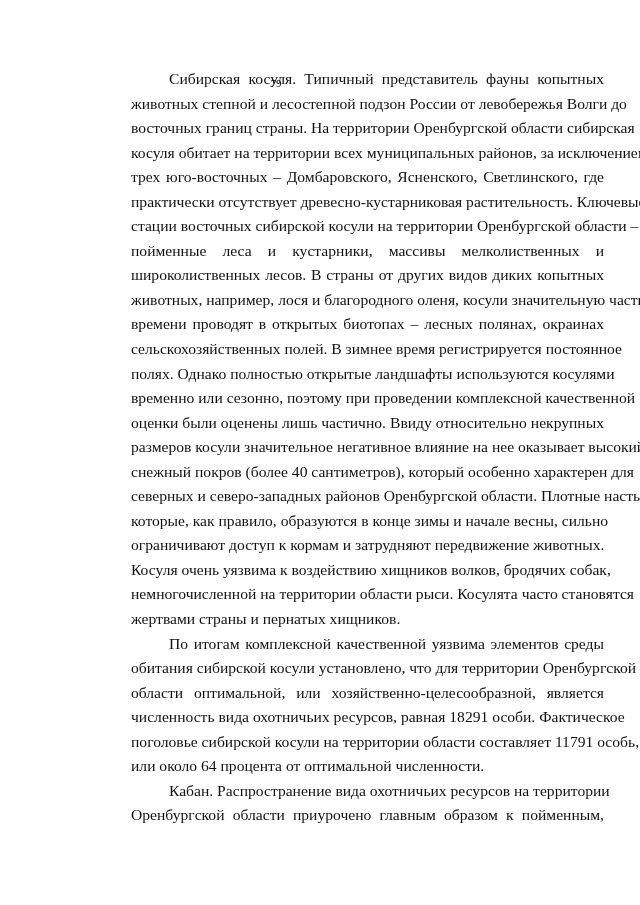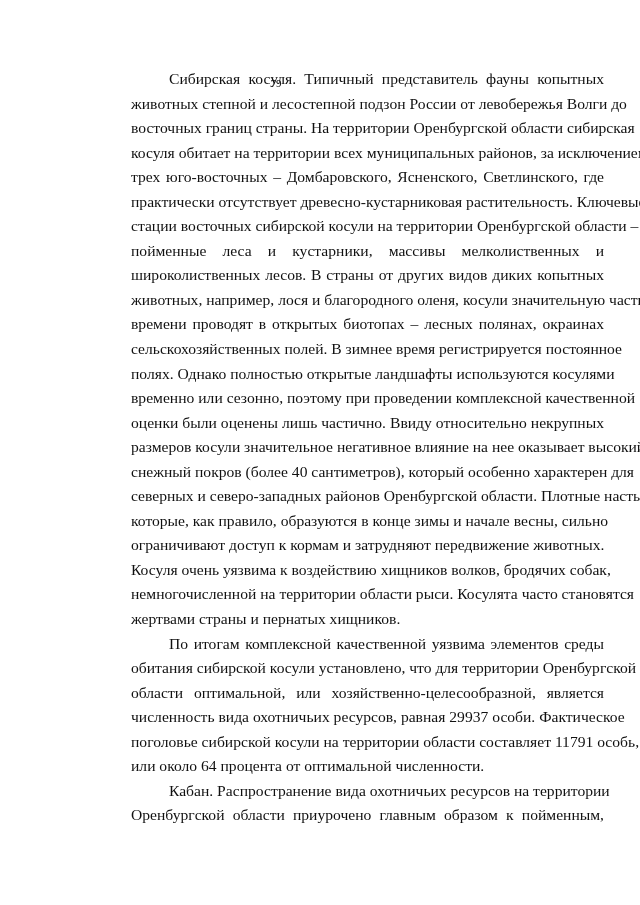--- a/index.html
+++ b/index.html
@@ -50,21 +50,21 @@
       <span class="line">ограничивают доступ к кормам и затрудняют передвижение животных.</span>
       <span class="line">Косуля очень уязвима к воздействию хищников волков, бродячих собак,</span>
       <span class="line">немногочисленной на территории области рыси. Косулята часто становятся</span>
       <span class="line last">жертвами страны и пернатых хищников.</span>
     </div>
 
     <div class="para">
       <span class="line indent">По итогам комплексной качественной уязвима элементов среды</span>
       <span class="line">обитания сибирской косули установлено, что для территории Оренбургской</span>
       <span class="line">области оптимальной, или хозяйственно-целесообразной, является</span>
-      <span class="line">численность вида охотничьих ресурсов, равная 29937 особи. Фактическое</span>
+      <span class="line">численность вида охотничьих ресурсов, равная 18291 особи. Фактическое</span>
       <span class="line">поголовье сибирской косули на территории области составляет 11791 особь,</span>
       <span class="line last">или около 64 процента от оптимальной численности.</span>
     </div>
 
     <div class="para">
       <span class="line indent">Кабан. Распространение вида охотничьих ресурсов на территории</span>
       <span class="line">Оренбургской области приурочено главным образом к пойменным,</span>
     </div>
   </div>
 </div>

